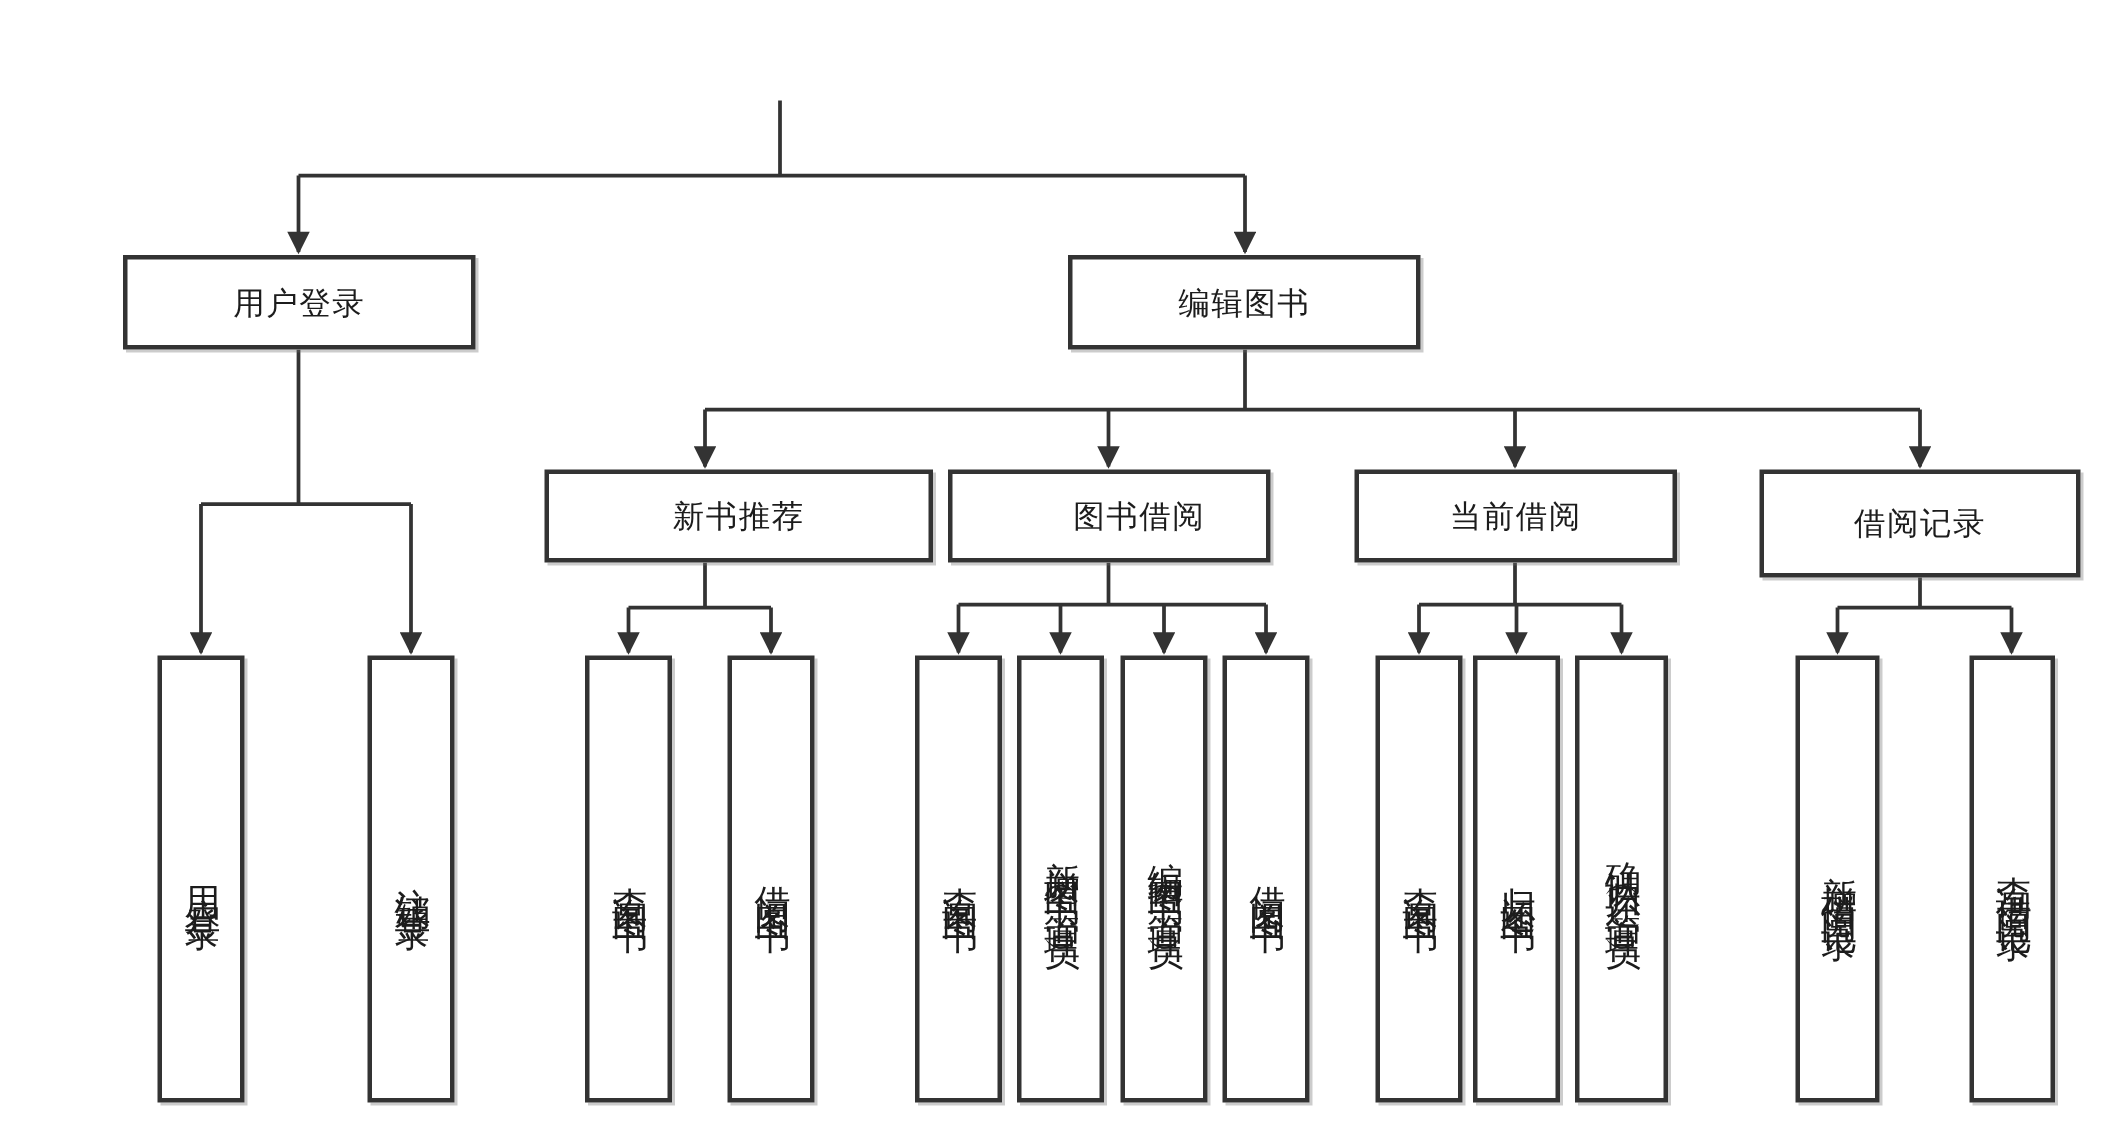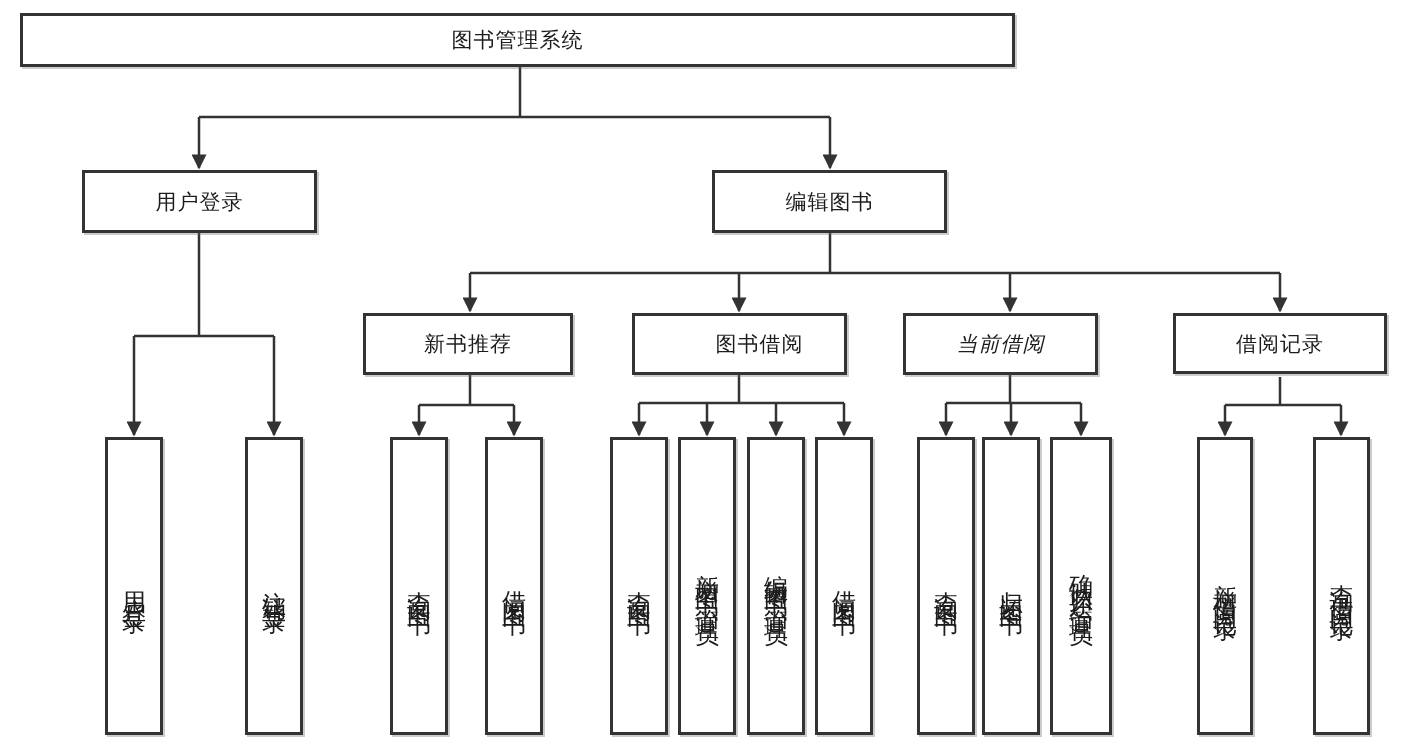--- a/index.html
+++ b/index.html
@@ -48,24 +48,24 @@
     writing-mode: vertical-rl;
     text-orientation: mixed;
     font-size: 24px;
     letter-spacing: 7px;
     line-height: 1;
   }
   
   #node-root            { left: 20px;   top: 13px;  width: 995px; height: 54px; }
   #node-user-login      { left: 82px;   top: 170px; width: 235px; height: 63px; }
   #node-book-mgmt       { left: 712px;  top: 170px; width: 235px; height: 63px; }
-  #node-new-book-rec    { left: 363px;  top: 313px; width: 210px; height: 62px; }
+  #node-new-book-rec    { left: 363px;  top: 313px; width: 259px; height: 62px; }
   #node-book-borrow     { left: 632px;  top: 313px; width: 215px; height: 62px; padding-left: 40px; }
-  #node-current-borrow  { left: 903px;  top: 313px; width: 195px; height: 62px; font-style: italic; }
-  #node-borrow-records  { left: 1173px; top: 313px; width: 214px; height: 61px; }
+  #node-current-borrow  { left: 903px;  top: 313px; width: 215px; height: 62px; }
+  #node-borrow-records  { left: 1173px; top: 313px; width: 214px; height: 72px; }
   
   #leaf-user-login      { left: 105px; }
   #leaf-logout          { left: 245px; }
   #leaf-query-book-1    { left: 390px; }
   #leaf-borrow-book-1   { left: 485px; }
   #leaf-query-book-2    { left: 610px; }
   #leaf-add-book        { left: 678px; }
   #leaf-edit-book       { left: 747px; }
   #leaf-borrow-book-2   { left: 815px; }
   #leaf-query-book-3    { left: 917px; }
@@ -132,23 +132,20 @@
       <path d="M1011 403 V435" marker-end="url(#arrow)"></path>
       <path d="M1081 403 V435" marker-end="url(#arrow)"></path>
 
       <path d="M1280 377 V405"></path>
       <path d="M1225 405 H1341"></path>
       <path d="M1225 405 V435" marker-end="url(#arrow)"></path>
       <path d="M1341 405 V435" marker-end="url(#arrow)"></path>
     </g>
   </svg>
 
-  <div class="box" id="node-root">
-    <span>图书管理系统</span>
-  </div>
   <div class="box" id="node-user-login">
     <span>用户登录</span>
   </div>
   <div class="box" id="node-book-mgmt">
     <span>编辑图书</span>
   </div>
   <div class="box" id="node-new-book-rec">
     <span>新书推荐</span>
   </div>
   <div class="box" id="node-book-borrow">

